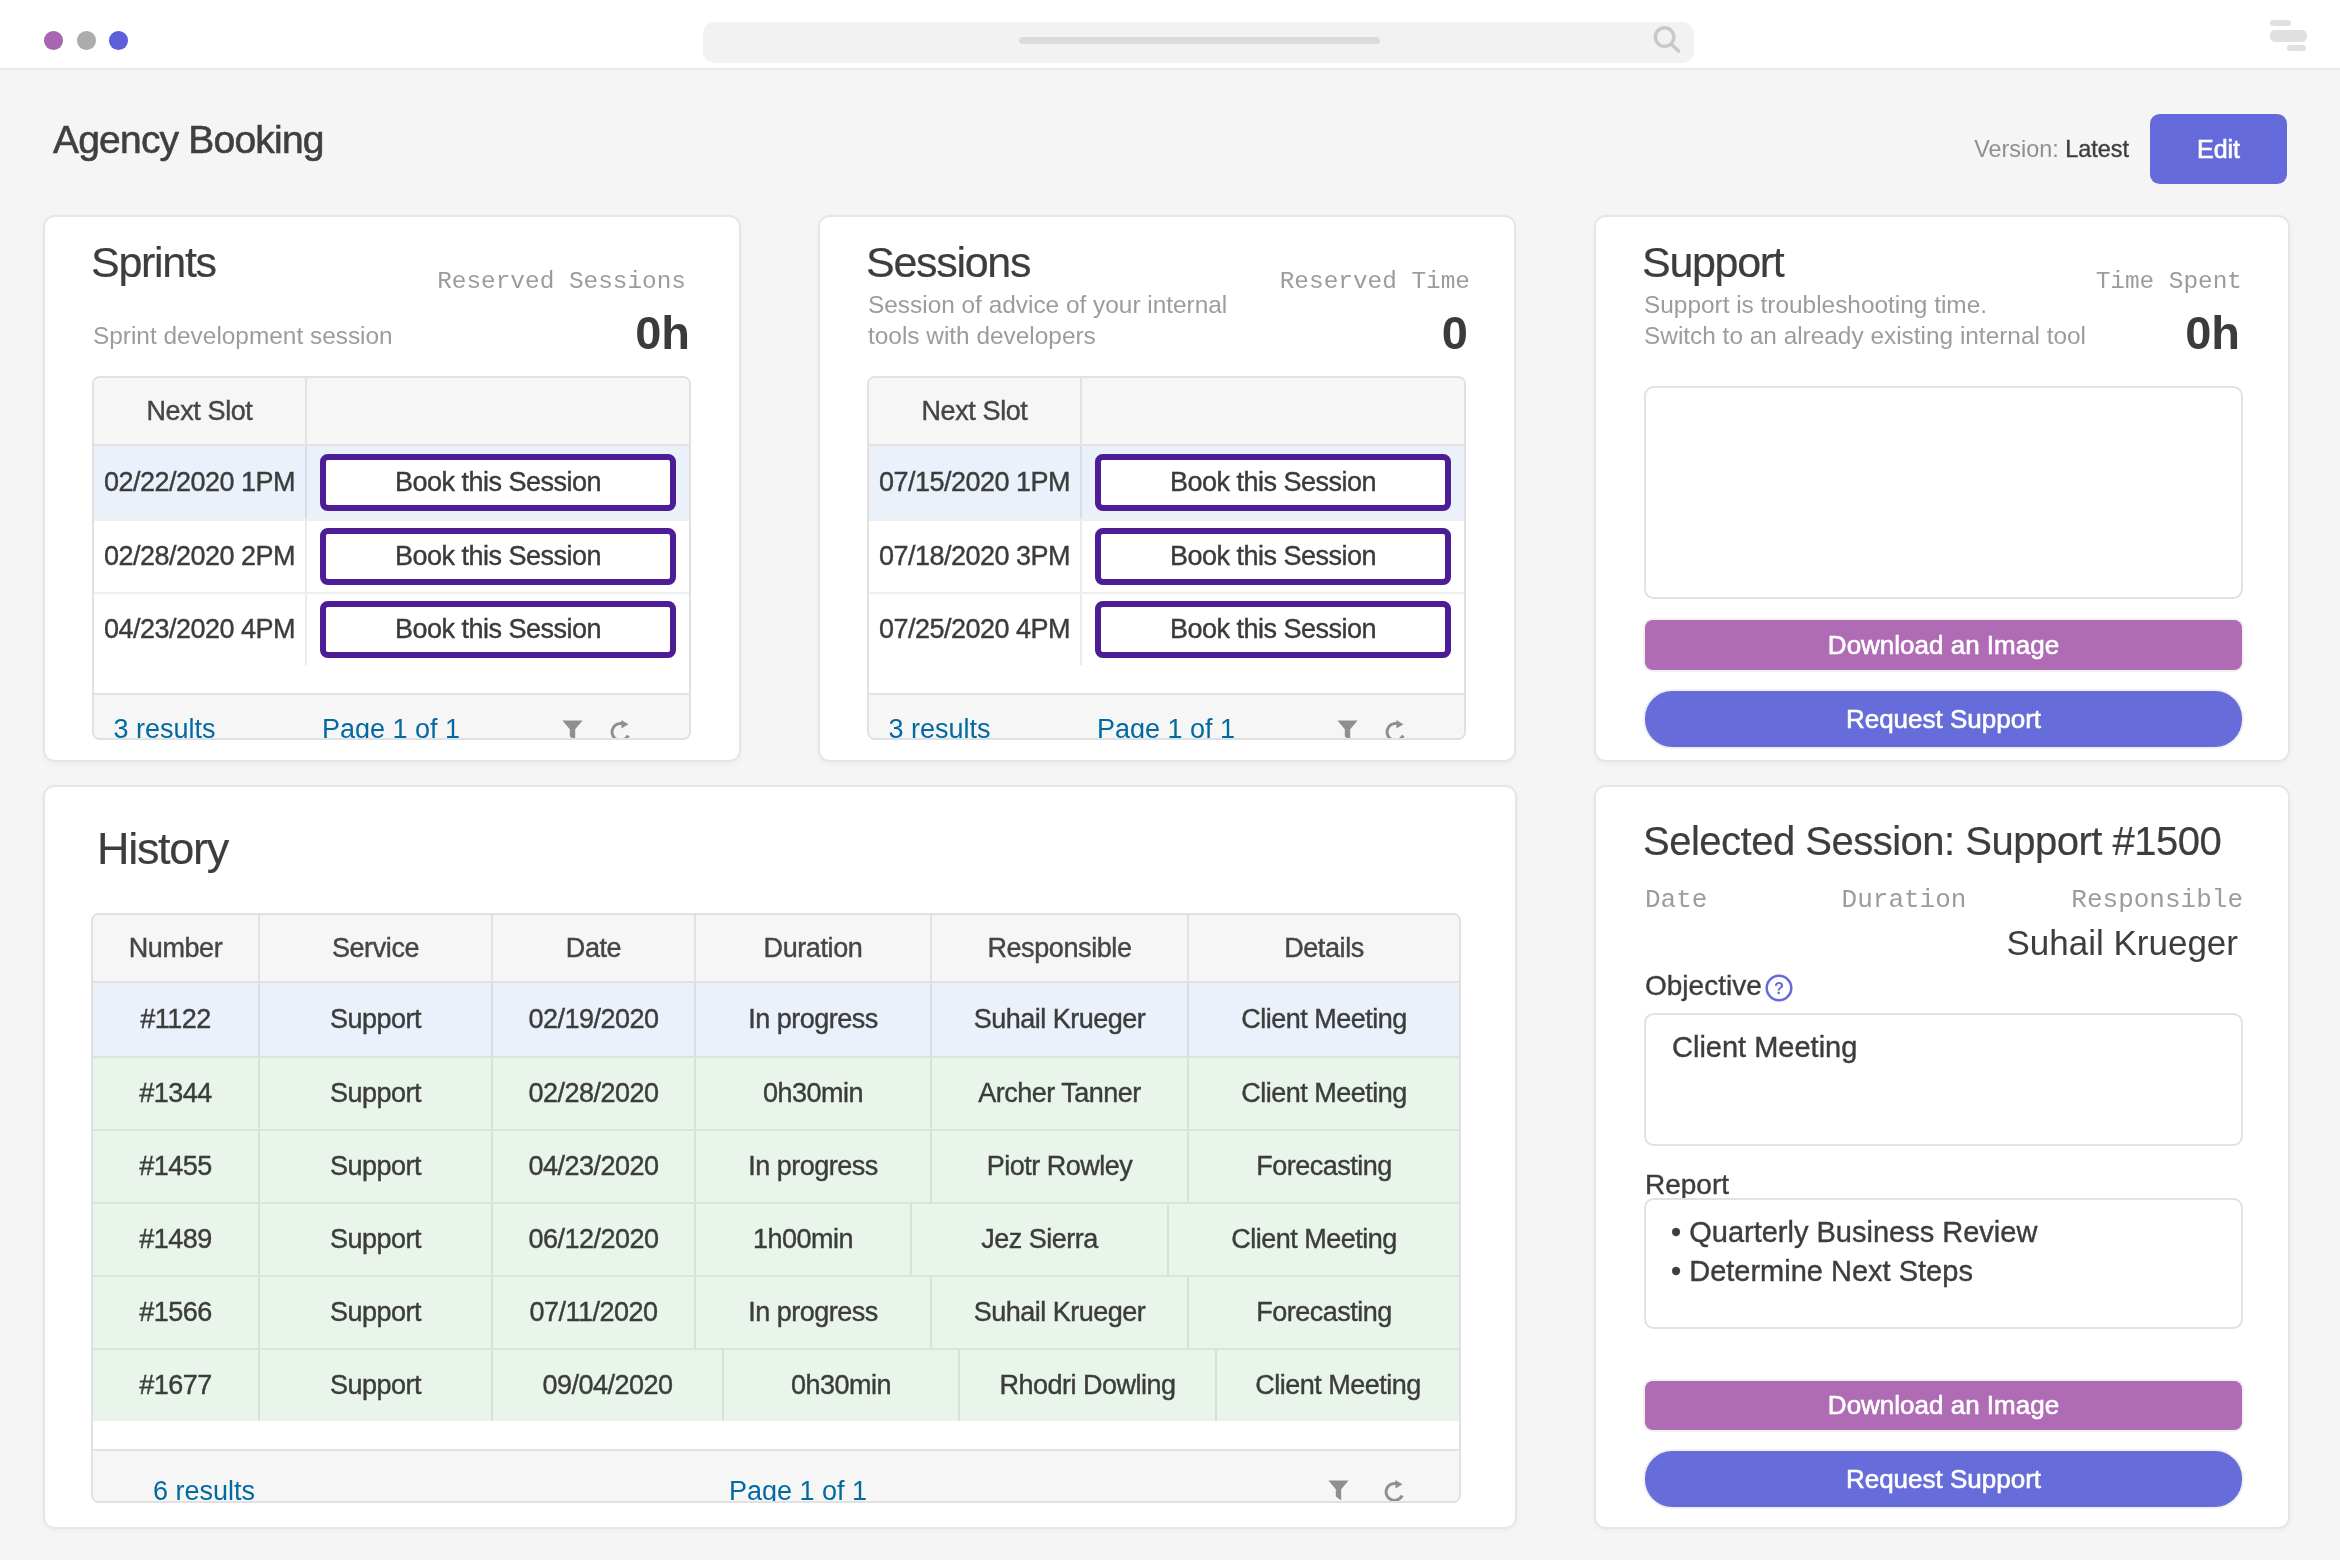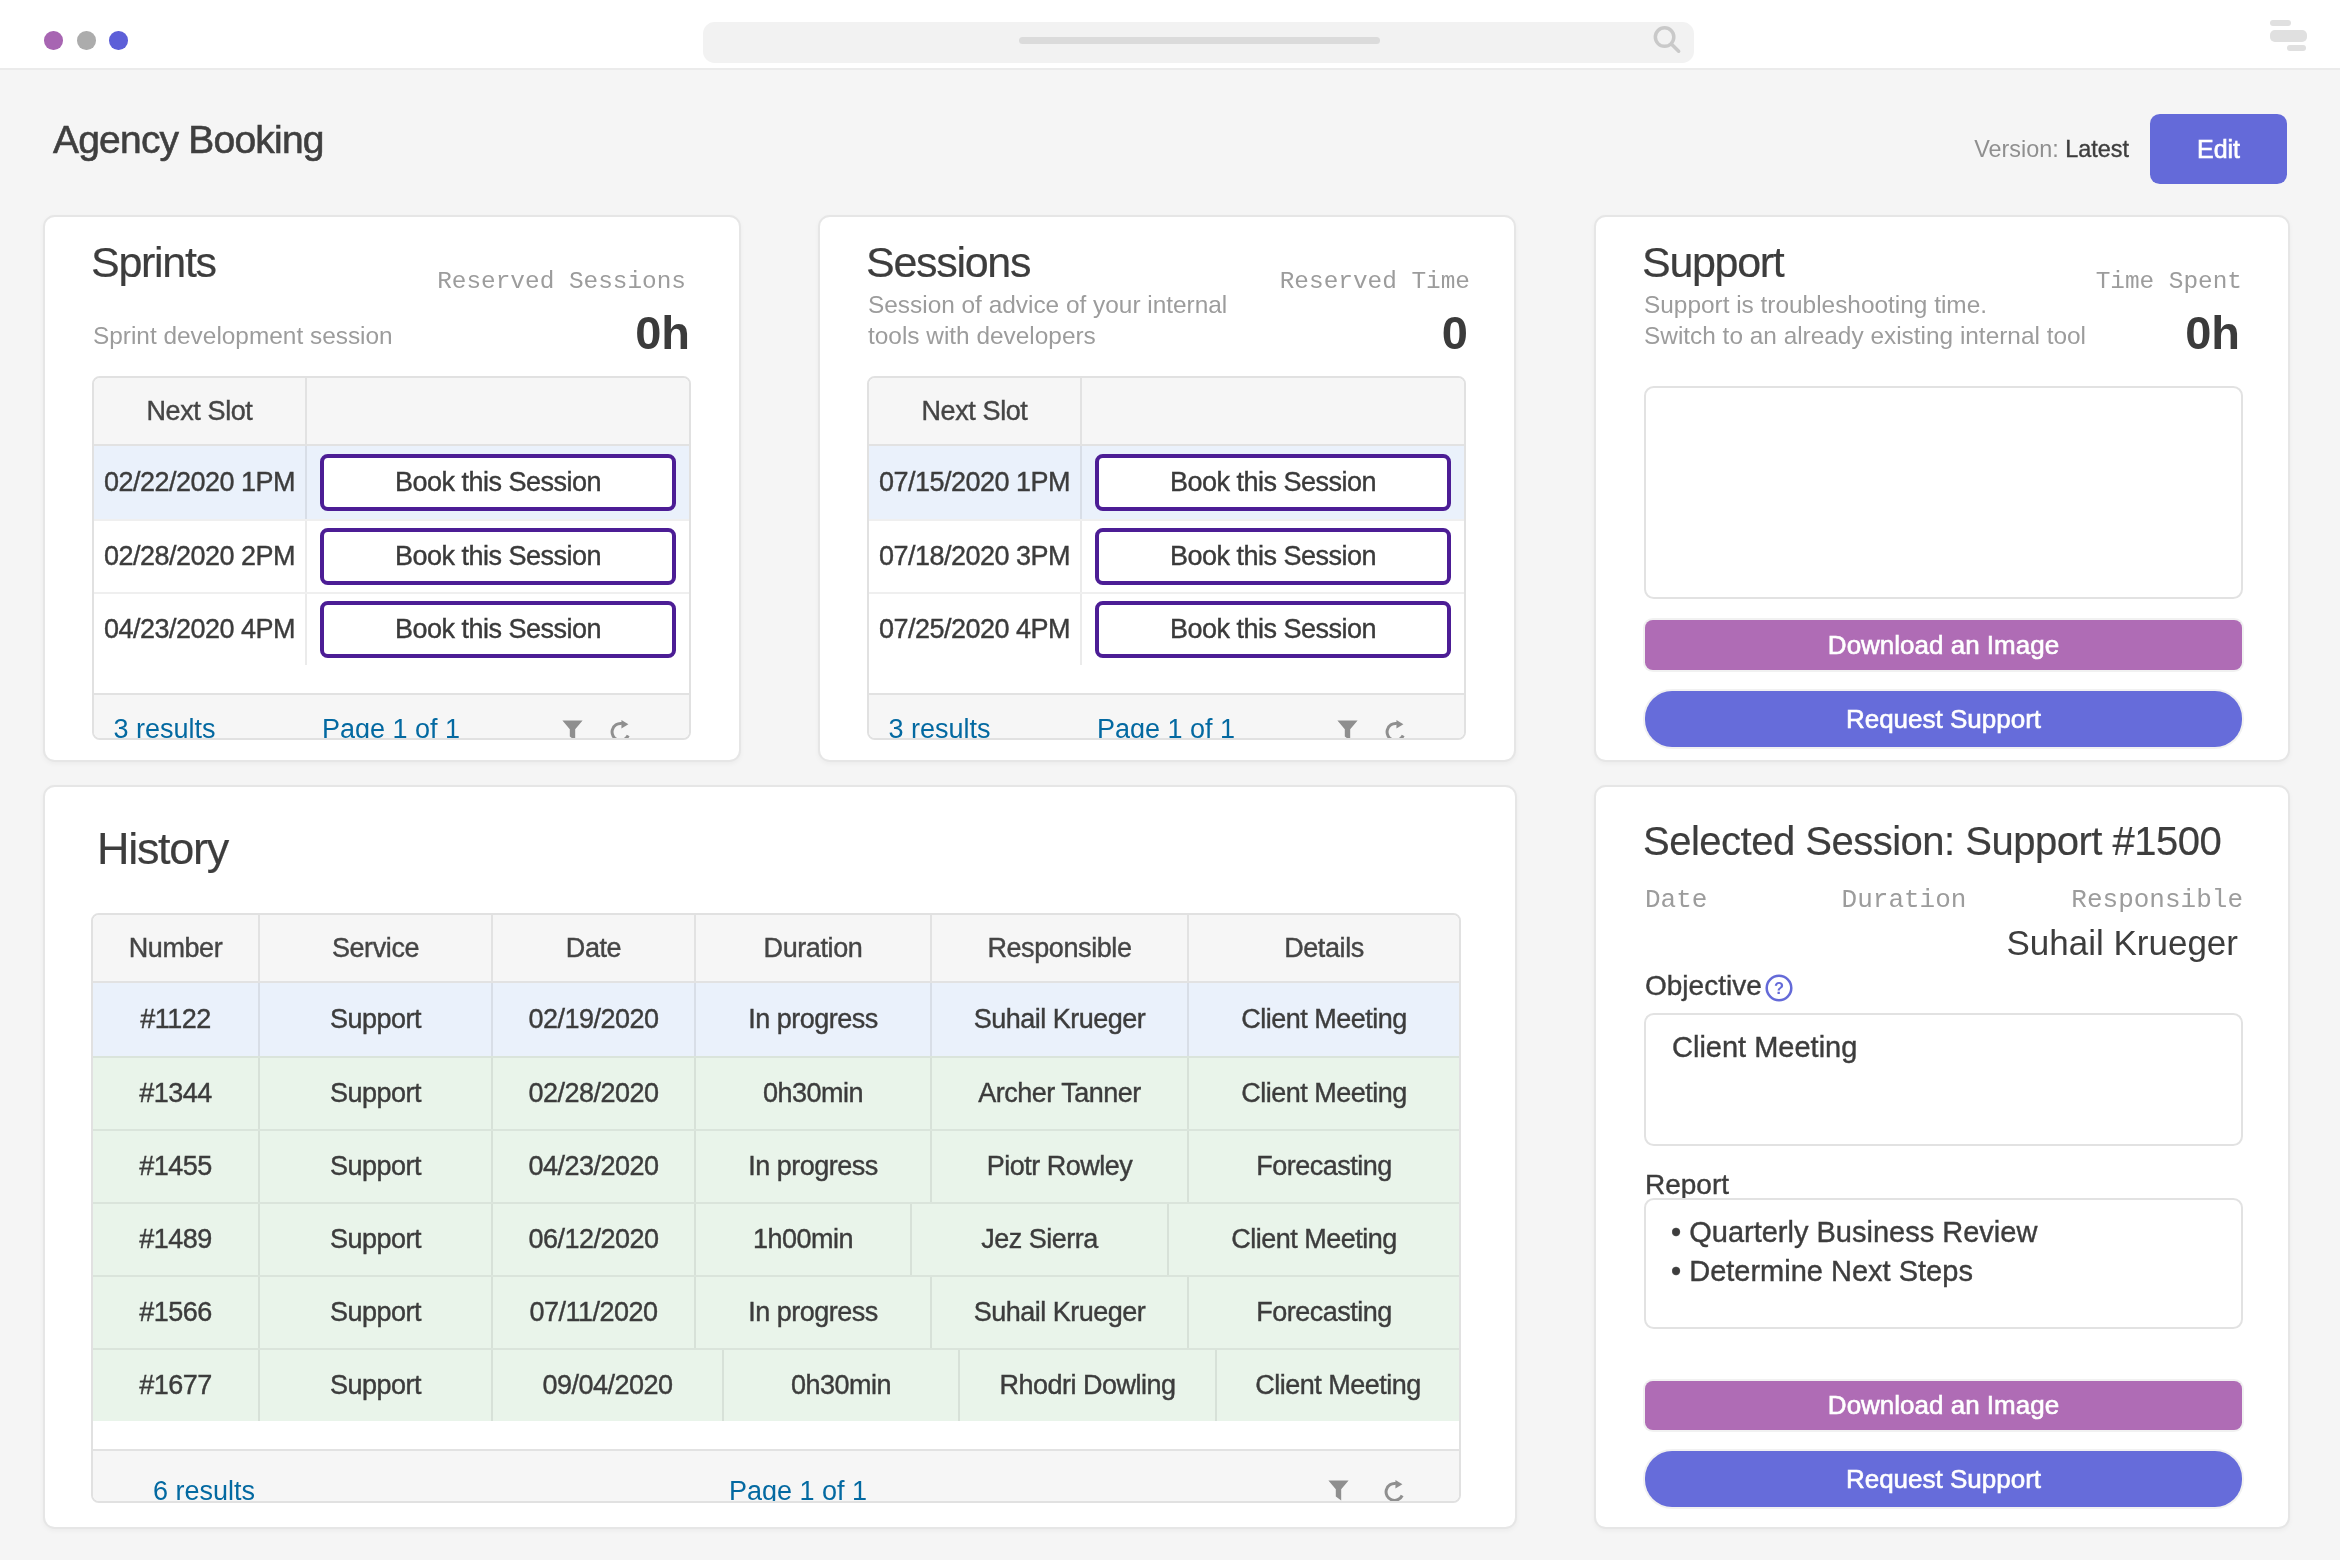--- a/index.html
+++ b/index.html
@@ -32,21 +32,21 @@
   .tbl { position:absolute; background:#fff; border:2px solid #e1e1e1; border-radius:7.8px; overflow:hidden; }
   .thead { height:68px; background:#f6f6f6; border-bottom:2px solid #e2e2e2; display:flex; }
   .trow { height:73px; display:flex; }
   .sep { border-top:2px solid rgba(40,40,40,0.075); }
   .blue { background:#eaf1fb; }
   .green { background:#e9f4ea; }
   .cell { display:flex; align-items:center; justify-content:center; font-size:27px; color:#3c3c3c; letter-spacing:-0.5px; }
   .hcell { display:flex; align-items:center; justify-content:center; font-size:27px; color:#454545; letter-spacing:-0.4px; }
   .cdiv { border-right:2px solid rgba(40,40,40,0.095);text-align:right; }
   .tfoot { background:#f6f6f6; border-top:2px solid #e2e2e2; position:relative; font-size:27px; color:#0369a1;margin-top:28px; }
-  .bookbtn { width:356px; height:57px; background:#fff; border:4px solid #4c1d95; border-radius:7.8px; display:flex; align-items:center; justify-content:center; font-size:27px; color:#3a3a3a; letter-spacing:-0.5px; }
+  .bookbtn { width:356px; height:57px; background:#fff; border:6px solid #4c1d95; border-radius:7.8px; display:flex; align-items:center; justify-content:center; font-size:27px; color:#3a3a3a; letter-spacing:-0.5px; }
 
   .pbtn { position:absolute; left:49px; width:597px; border-radius:7.8px; color:#fff; font-size:26px; display:flex; align-items:center; justify-content:center; box-shadow:0 0 0 2px rgba(0,0,0,0.055); }
   .purple { background:#af6cb5; }
   .indigo { background:#666cda;border-radius:27px; }
   .obox { position:absolute; left:48px; width:599px; background:#fff; border:2px solid #e2e2e2; border-radius:9.8px; }
   .flabel { position:absolute; left:49px; font-size:28px; line-height:33px; color:#3d3d3d; }
 </style>
 </head>
 <body>
 

